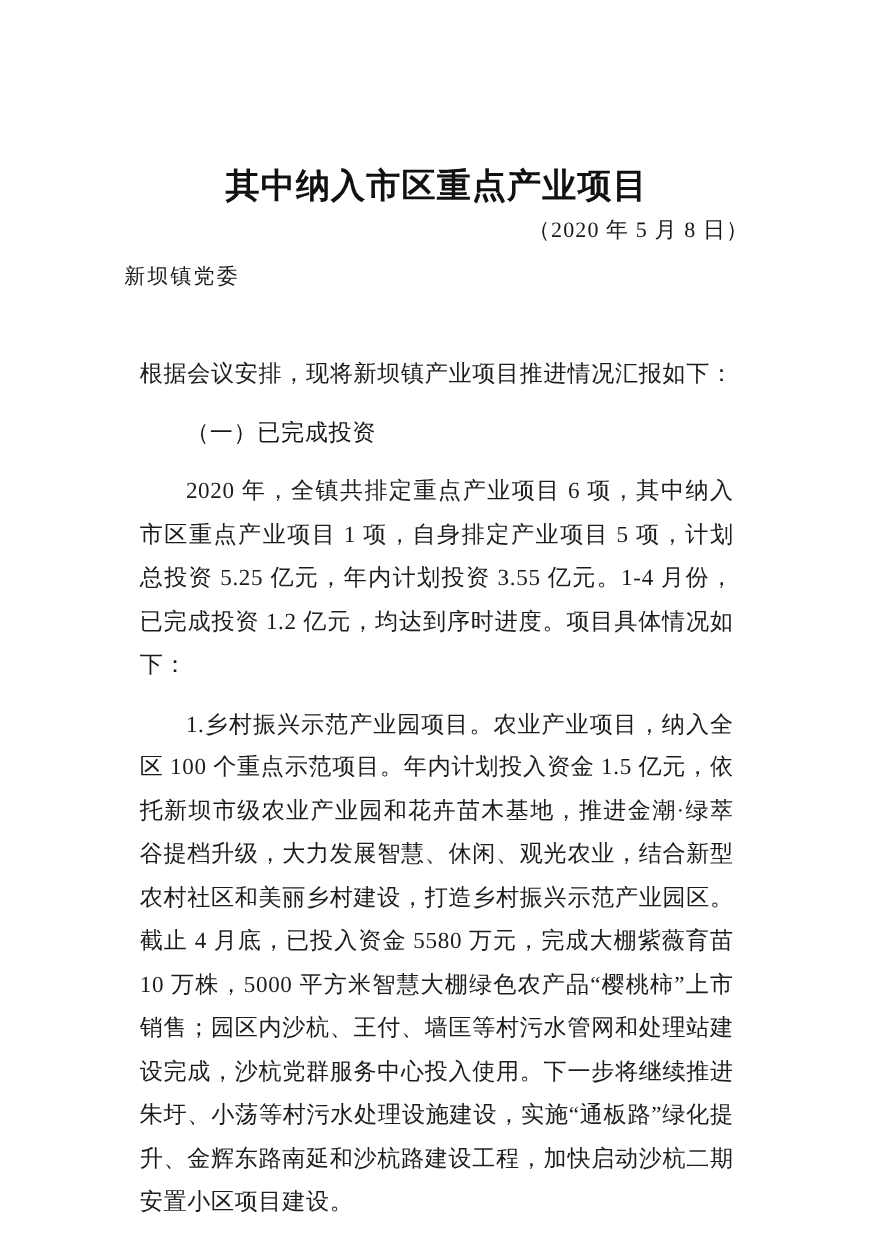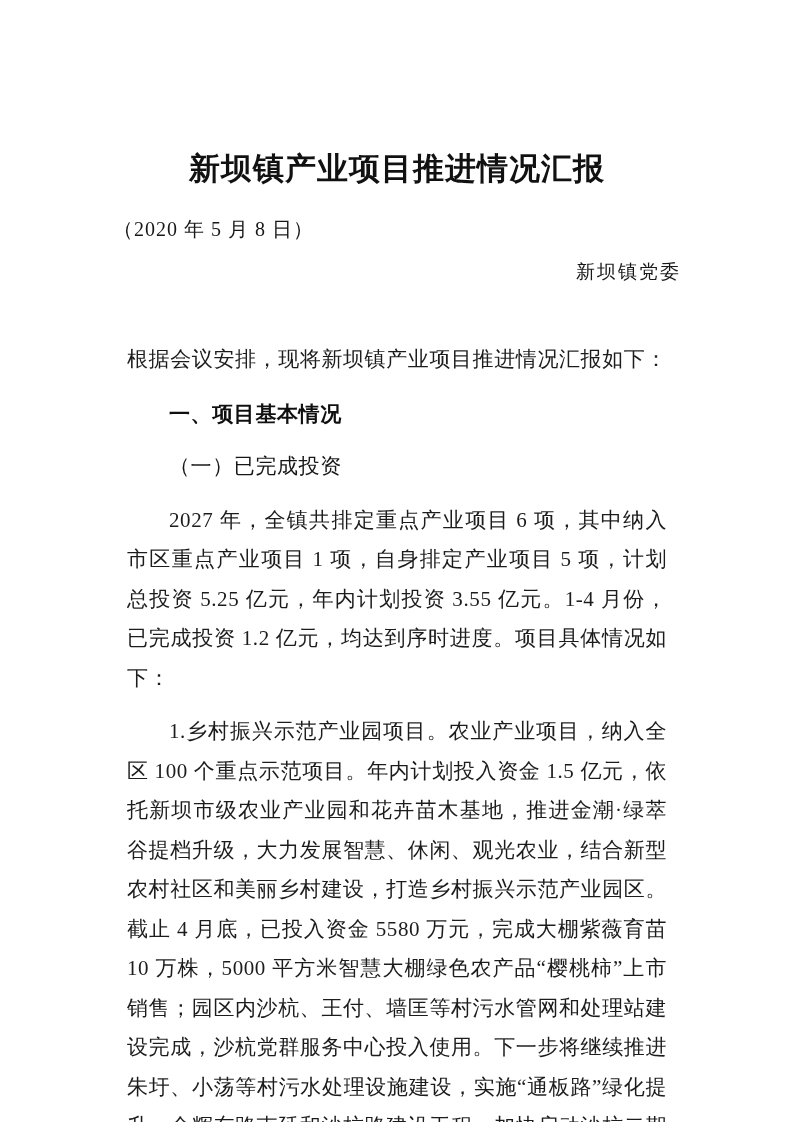--- a/index.html
+++ b/index.html
@@ -27,30 +27,30 @@
     margin-top: 148px;
     text-align: center;
     font-size: 31px;
     font-weight: 700;
     letter-spacing: 1px;
     line-height: 42px;
     color: #111111;
     font-family: "Liberation Serif", "DejaVu Serif", serif;
   }
   .doc-date {
-    margin-top: 25px;
-    text-align: left;
+    margin-top: 5px;
+    text-align: right;
     font-size: 20px;
     letter-spacing: 1px;
     line-height: 28px;
     color: #181818;
   }
   .doc-author {
     margin-top: 16px;
-    text-align: right;
+    text-align: left;
     font-size: 19px;
     letter-spacing: 2px;
     line-height: 26px;
     color: #181818;
   }
   .doc-body {
     margin-top: 55px;
     font-size: 21px;
     line-height: 39.5px;
     text-align: justify;
@@ -79,33 +79,32 @@
   .para {
     text-indent: 2em;
   }
 </style>
 </head>
 <body>
 
 <div class="page">
   <div class="content">
 
-    <div class="doc-title">新坝镇产业项目推进情况汇报</div>
+    <div class="doc-title">其中纳入市区重点产业项目</div>
 
     <div class="doc-date">（2020 年 5 月 8 日）</div>
 
     <div class="doc-author">新坝镇党委</div>
 
     <div class="doc-body">
 
       <p class="intro">根据会议安排，现将新坝镇产业项目推进情况汇报如下：</p>
 
-      <p class="section-heading">一、项目基本情况</p>
 
       <p class="sub-heading">（一）已完成投资</p>
 
-      <p class="para">2027 年，全镇共排定重点产业项目 6 项，其中纳入市区重点产业项目 1 项，自身排定产业项目 5 项，计划总投资 5.25 亿元，年内计划投资 3.55 亿元。1-4 月份，已完成投资 1.2 亿元，均达到序时进度。项目具体情况如下：</p>
+      <p class="para">2020 年，全镇共排定重点产业项目 6 项，其中纳入市区重点产业项目 1 项，自身排定产业项目 5 项，计划总投资 5.25 亿元，年内计划投资 3.55 亿元。1-4 月份，已完成投资 1.2 亿元，均达到序时进度。项目具体情况如下：</p>
 
       <p class="para">1.乡村振兴示范产业园项目。农业产业项目，纳入全区 100 个重点示范项目。年内计划投入资金 1.5 亿元，依托新坝市级农业产业园和花卉苗木基地，推进金潮·绿萃谷提档升级，大力发展智慧、休闲、观光农业，结合新型农村社区和美丽乡村建设，打造乡村振兴示范产业园区。截止 4 月底，已投入资金 5580 万元，完成大棚紫薇育苗 10 万株，5000 平方米智慧大棚绿色农产品“樱桃柿”上市销售；园区内沙杭、王付、墙匡等村污水管网和处理站建设完成，沙杭党群服务中心投入使用。下一步将继续推进朱圩、小荡等村污水处理设施建设，实施“通板路”绿化提升、金辉东路南延和沙杭路建设工程，加快启动沙杭二期安置小区项目建设。</p>
 
     </div>
   </div>
 </div>
 
 </body></html>

